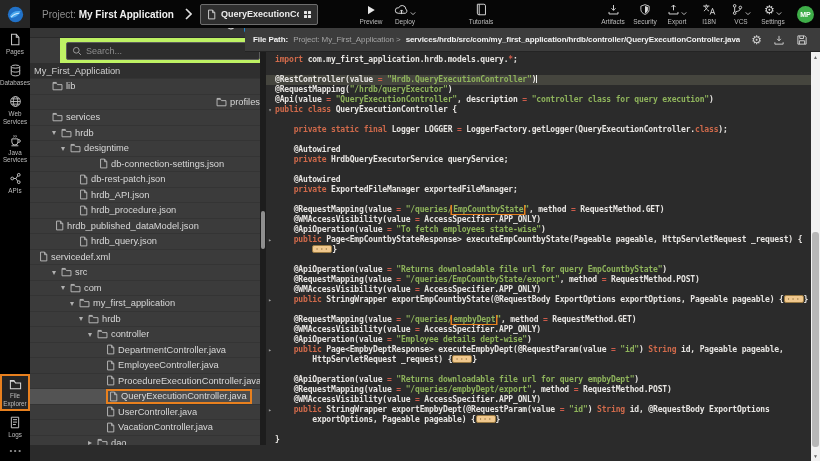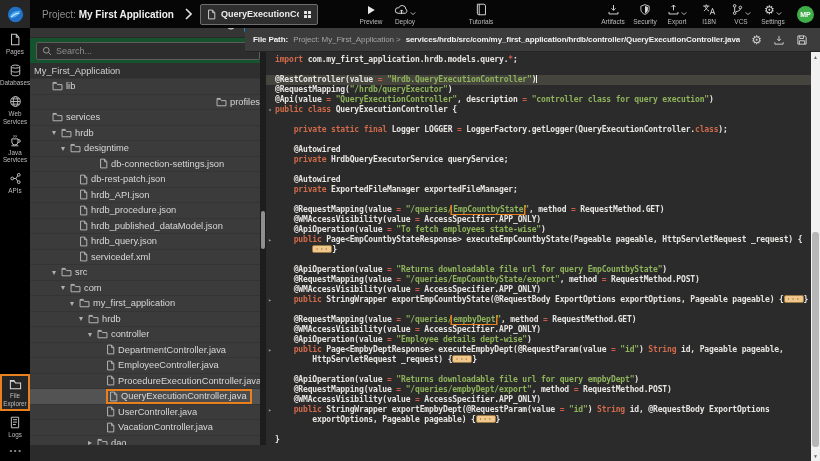--- a/index.html
+++ b/index.html
@@ -35,21 +35,21 @@
   .sbspacer{flex:1;}
   .sbdots{color:#8f8f8f;font-size:8px;letter-spacing:1.5px;padding:4px 0 6px 2px;cursor:pointer;}
   
   .panel{position:absolute;left:30px;top:12px;width:236px;height:433px;background:#3b3b3b;z-index:3;overflow:hidden;}
   .phead{height:25px;display:flex;align-items:center;padding:0 6px;background:#353535;border-bottom:1px solid #2a2a2a;}
   .ptitle{color:#e4e4e4;font-size:10px;font-weight:bold;}
   .phead .spacer{flex:1;}
   .refresh{cursor:pointer;margin-right:7px;}
   .plus{width:16px;height:16px;background:#1e88d2;border-radius:3px;color:#fff;font-size:12px;line-height:14px;
         text-align:center;cursor:pointer;font-weight:bold;}
-  .searchrow{padding:4px 6px;background:#14532d;}
+  .searchrow{padding:4px 6px;background:#bef264;margin-left:30px;}
   .searchbox{height:16px;border:1px solid #5c5c5c;border-radius:2px;background:#2d2d2d;display:flex;align-items:center;padding:0 5px;gap:4px;}
   .searchph{color:#8e8e8e;font-size:9px;}
   .tree{position:absolute;top:51px;left:0;right:6px;bottom:0;overflow:hidden;}
   .trow{height:14.5px;display:flex;align-items:center;font-size:9.3px;color:#d8d8d8;border-bottom:1px solid #343434;cursor:pointer;white-space:nowrap;}
   .troot{background:#2f2f2f;color:#cfcfcf;height:15px;}
   .caret{width:9px;font-size:8px;color:#b0b0b0;flex:none;}
   .tcontent{display:inline-flex;align-items:center;gap:3px;}
   .tsel{background:#535353;}
   .tsel .tcontent{border:2px solid #e8801e;padding:0 3px 0 1px;margin:-2px 0;background:#4c4c4c;}
   .tlabel{overflow:hidden;}
@@ -371,41 +371,41 @@
       <div class="trow" style="padding-left: 40px;">
         <span class="caret"></span>
         <span class="tcontent">
   <svg width="9" height="11" viewBox="0 0 12 15" fill="none" stroke="#b8b8b8" stroke-width="1.3" style="flex:none">
     <path d="M2 1.5h5.5L10.5 5v8.5H2z"></path>
             <path d="M7.5 1.5V5h3"></path>
   </svg>
 <span class="tlabel">hrdb_procedure.json</span>
         </span>
       </div>
+      <div class="trow" style="padding-left: 16px;">
+        <span class="caret"></span>
+        <span class="tcontent">
+  <svg width="9" height="11" viewBox="0 0 12 15" fill="none" stroke="#b8b8b8" stroke-width="1.3" style="flex:none">
+    <path d="M2 1.5h5.5L10.5 5v8.5H2z"></path>
+            <path d="M7.5 1.5V5h3"></path>
+  </svg>
+<span class="tlabel">hrdb_published_dataModel.json</span>
+        </span>
+      </div>
       <div class="trow" style="padding-left: 40px;">
         <span class="caret"></span>
         <span class="tcontent">
   <svg width="9" height="11" viewBox="0 0 12 15" fill="none" stroke="#b8b8b8" stroke-width="1.3" style="flex:none">
     <path d="M2 1.5h5.5L10.5 5v8.5H2z"></path>
             <path d="M7.5 1.5V5h3"></path>
   </svg>
-<span class="tlabel">hrdb_published_dataModel.json</span>
-        </span>
-      </div>
-      <div class="trow" style="padding-left: 40px;">
-        <span class="caret"></span>
-        <span class="tcontent">
-  <svg width="9" height="11" viewBox="0 0 12 15" fill="none" stroke="#b8b8b8" stroke-width="1.3" style="flex:none">
-    <path d="M2 1.5h5.5L10.5 5v8.5H2z"></path>
-            <path d="M7.5 1.5V5h3"></path>
-  </svg>
 <span class="tlabel">hrdb_query.json</span>
         </span>
       </div>
-      <div class="trow" style="padding-left: 40px;">
+      <div class="trow" style="">
         <span class="caret"></span>
         <span class="tcontent">
   <svg width="9" height="11" viewBox="0 0 12 15" fill="none" stroke="#b8b8b8" stroke-width="1.3" style="flex:none">
     <path d="M2 1.5h5.5L10.5 5v8.5H2z"></path>
             <path d="M7.5 1.5V5h3"></path>
   </svg>
 <span class="tlabel">servicedef.xml</span>
         </span>
       </div>
       <div class="trow" style="padding-left: 22px;">

